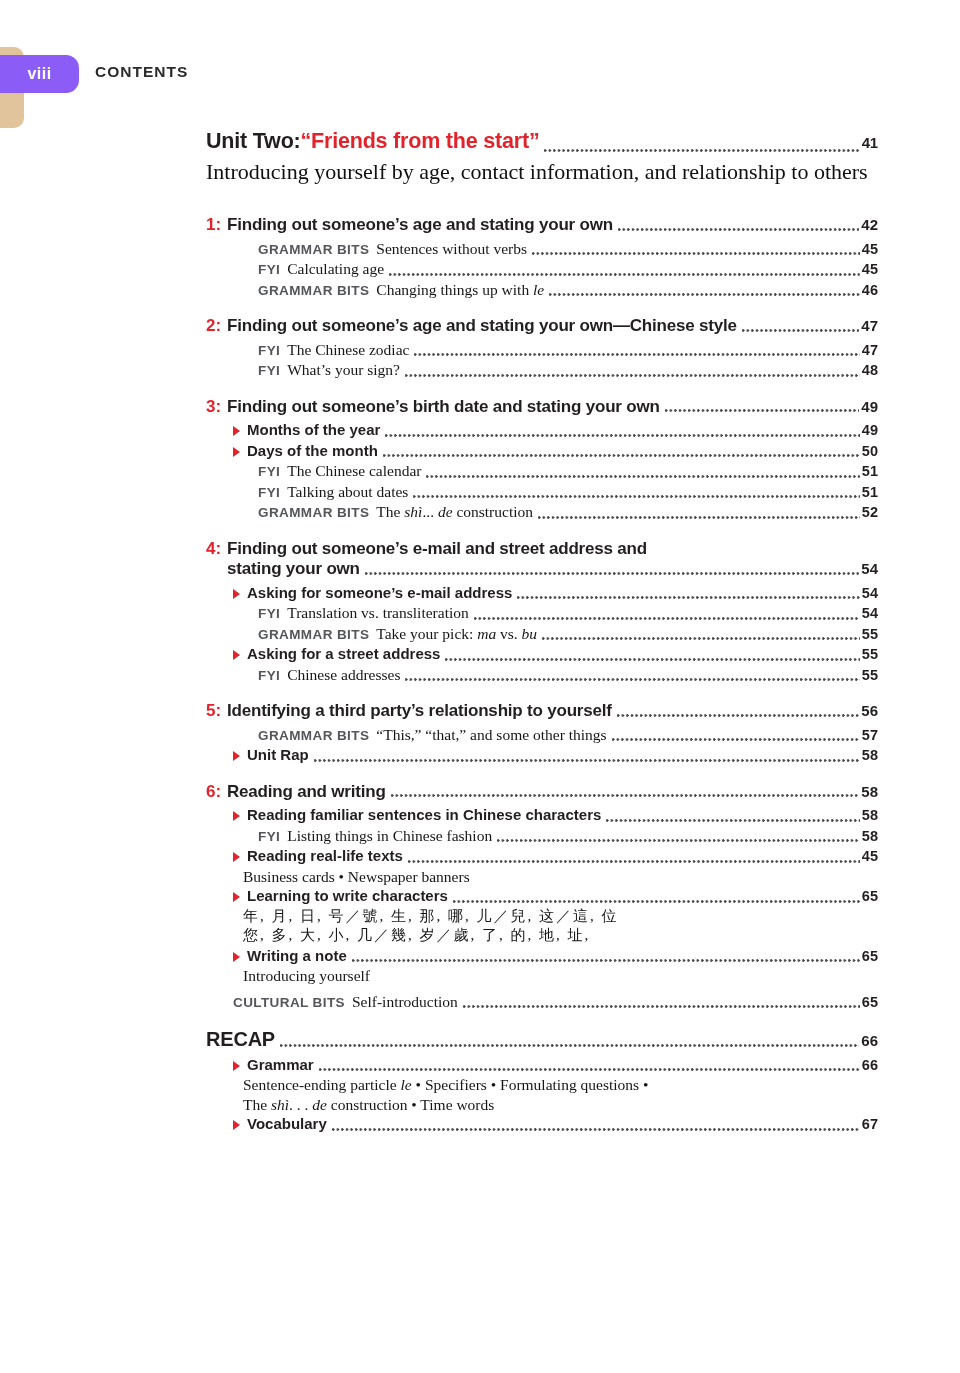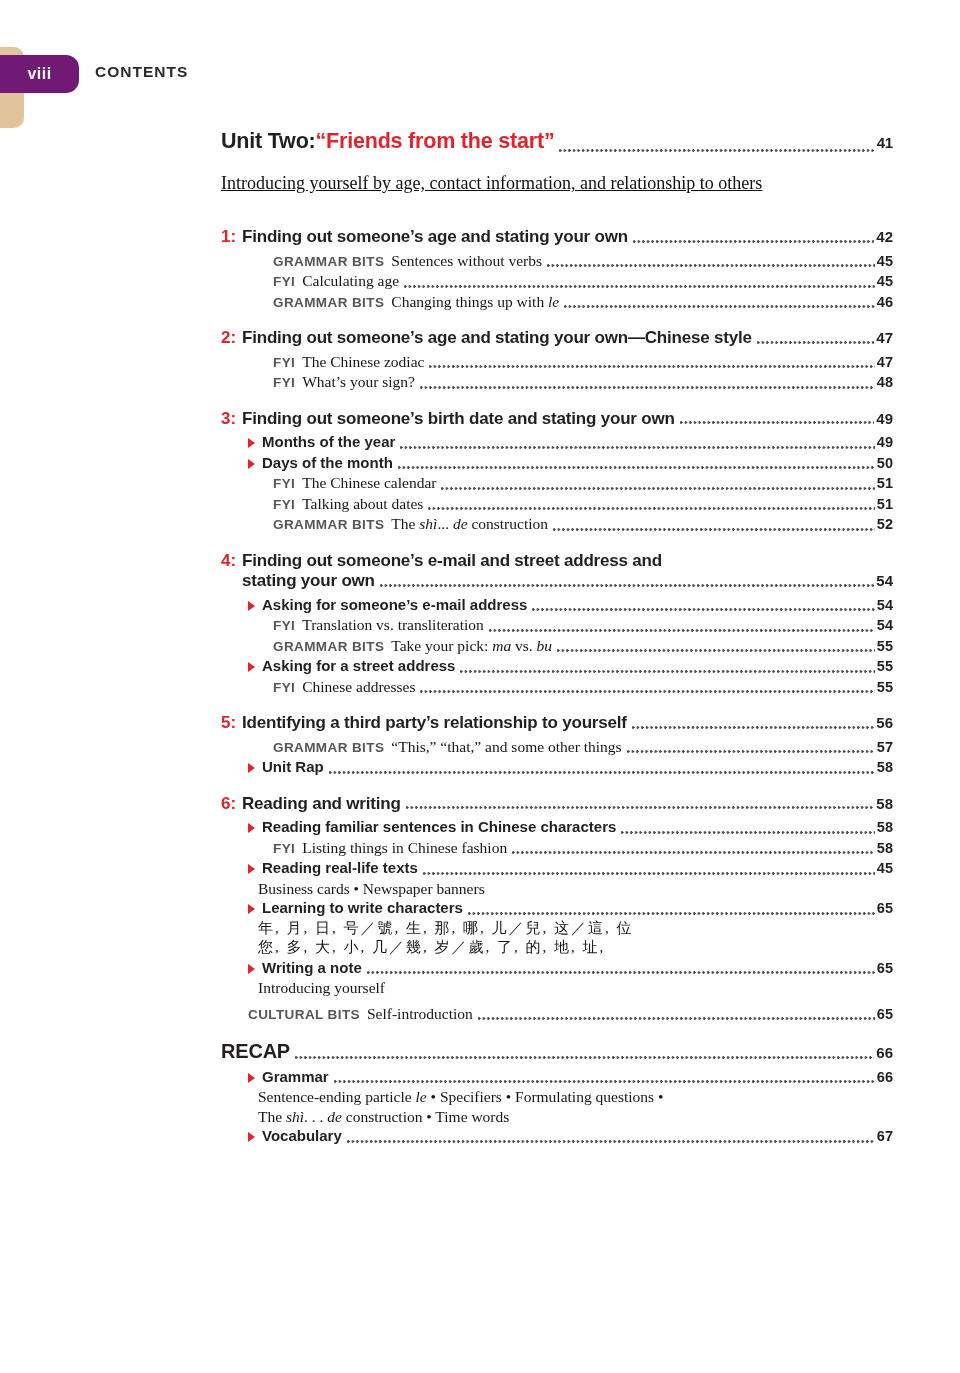--- a/index.html
+++ b/index.html
@@ -8,45 +8,45 @@
     width:960px; height:1373px; background:#ffffff; position:relative;
     font-family:"Liberation Sans","DejaVu Sans",sans-serif; color:#231f20;
     overflow:hidden;
   }
 
   
   .corner { position:absolute; top:47px; left:0; width:90px; height:86px; }
   .tab-tan { position:absolute; top:0; left:0; width:24px; height:81px;
              background:#e2c49c; border-radius:0 10px 10px 0; }
   .badge-red { position:absolute; top:8px; left:0; width:79px; height:38px;
-               background:#701a75; border-radius:0 13px 13px 0;
+               background:#8b5cf6; border-radius:0 13px 13px 0;
                display:flex; align-items:center; justify-content:center; }
   .badge-red span { color:#fff; font-weight:700; font-size:16px; letter-spacing:.5px; }
   .contents-label { position:absolute; top:63px; left:95px; font-weight:700;
                     font-size:15.5px; letter-spacing:1px; color:#2a2a2a; }
 
   
-  .content { position:absolute; left:221px; top:128px; width:672px; }
+  .content { position:absolute; left:206px; top:128px; width:672px; }
 
   .row { display:flex; align-items:baseline; line-height:19.5px; }
   .leader { flex:1 1 auto; align-self:flex-end; height:5px; margin:0 2px 3px 5px;
             background-image:radial-gradient(circle at 1.2px 2.5px,#4d4d4d 1.1px,transparent 1.5px);
             background-size:4.6px 5px; background-repeat:repeat-x; }
   .pg { font-weight:700; font-size:14.5px; flex:0 0 auto; color:#231f20; }
 
   
   .unit-title { font-size:21.5px; font-weight:700; letter-spacing:-.2px; line-height:27px; }
   .unit-title .red { }
   .unit-title .pg { font-size:15px; }
   .red { color:#e2232b; }
   .unit-cn { margin-top:7px; font-size:17.5px; }
   .unit-cn .cn { font-family:"Liberation Serif","DejaVu Serif",serif; }
   .unit-cn .py { margin-left:16px; color:#333; }
-  .unit-desc { font-family:"Liberation Serif","DejaVu Serif",serif; font-size:18px;
-               margin-top:16px; color:#101010; line-height:23px;text-decoration:underline; }
+  .unit-desc { font-family:"Liberation Serif","DejaVu Serif",serif; font-size:22px;
+               margin-top:4px; color:#101010; line-height:23px; }
 
   
   .sec { margin-top:16px; }
   .first-sec { margin-top:32px; }
   .sec-h { margin-bottom:4px; }
   .sec-num { color:#e2232b; font-weight:700; font-size:17px; flex:0 0 21px; }
   .sec-title { font-weight:700; font-size:17px; letter-spacing:-.2px; }
   .sec-h .pg { font-size:15px; }
   .h2line { margin-left:21px; margin-bottom:4px; }
 

